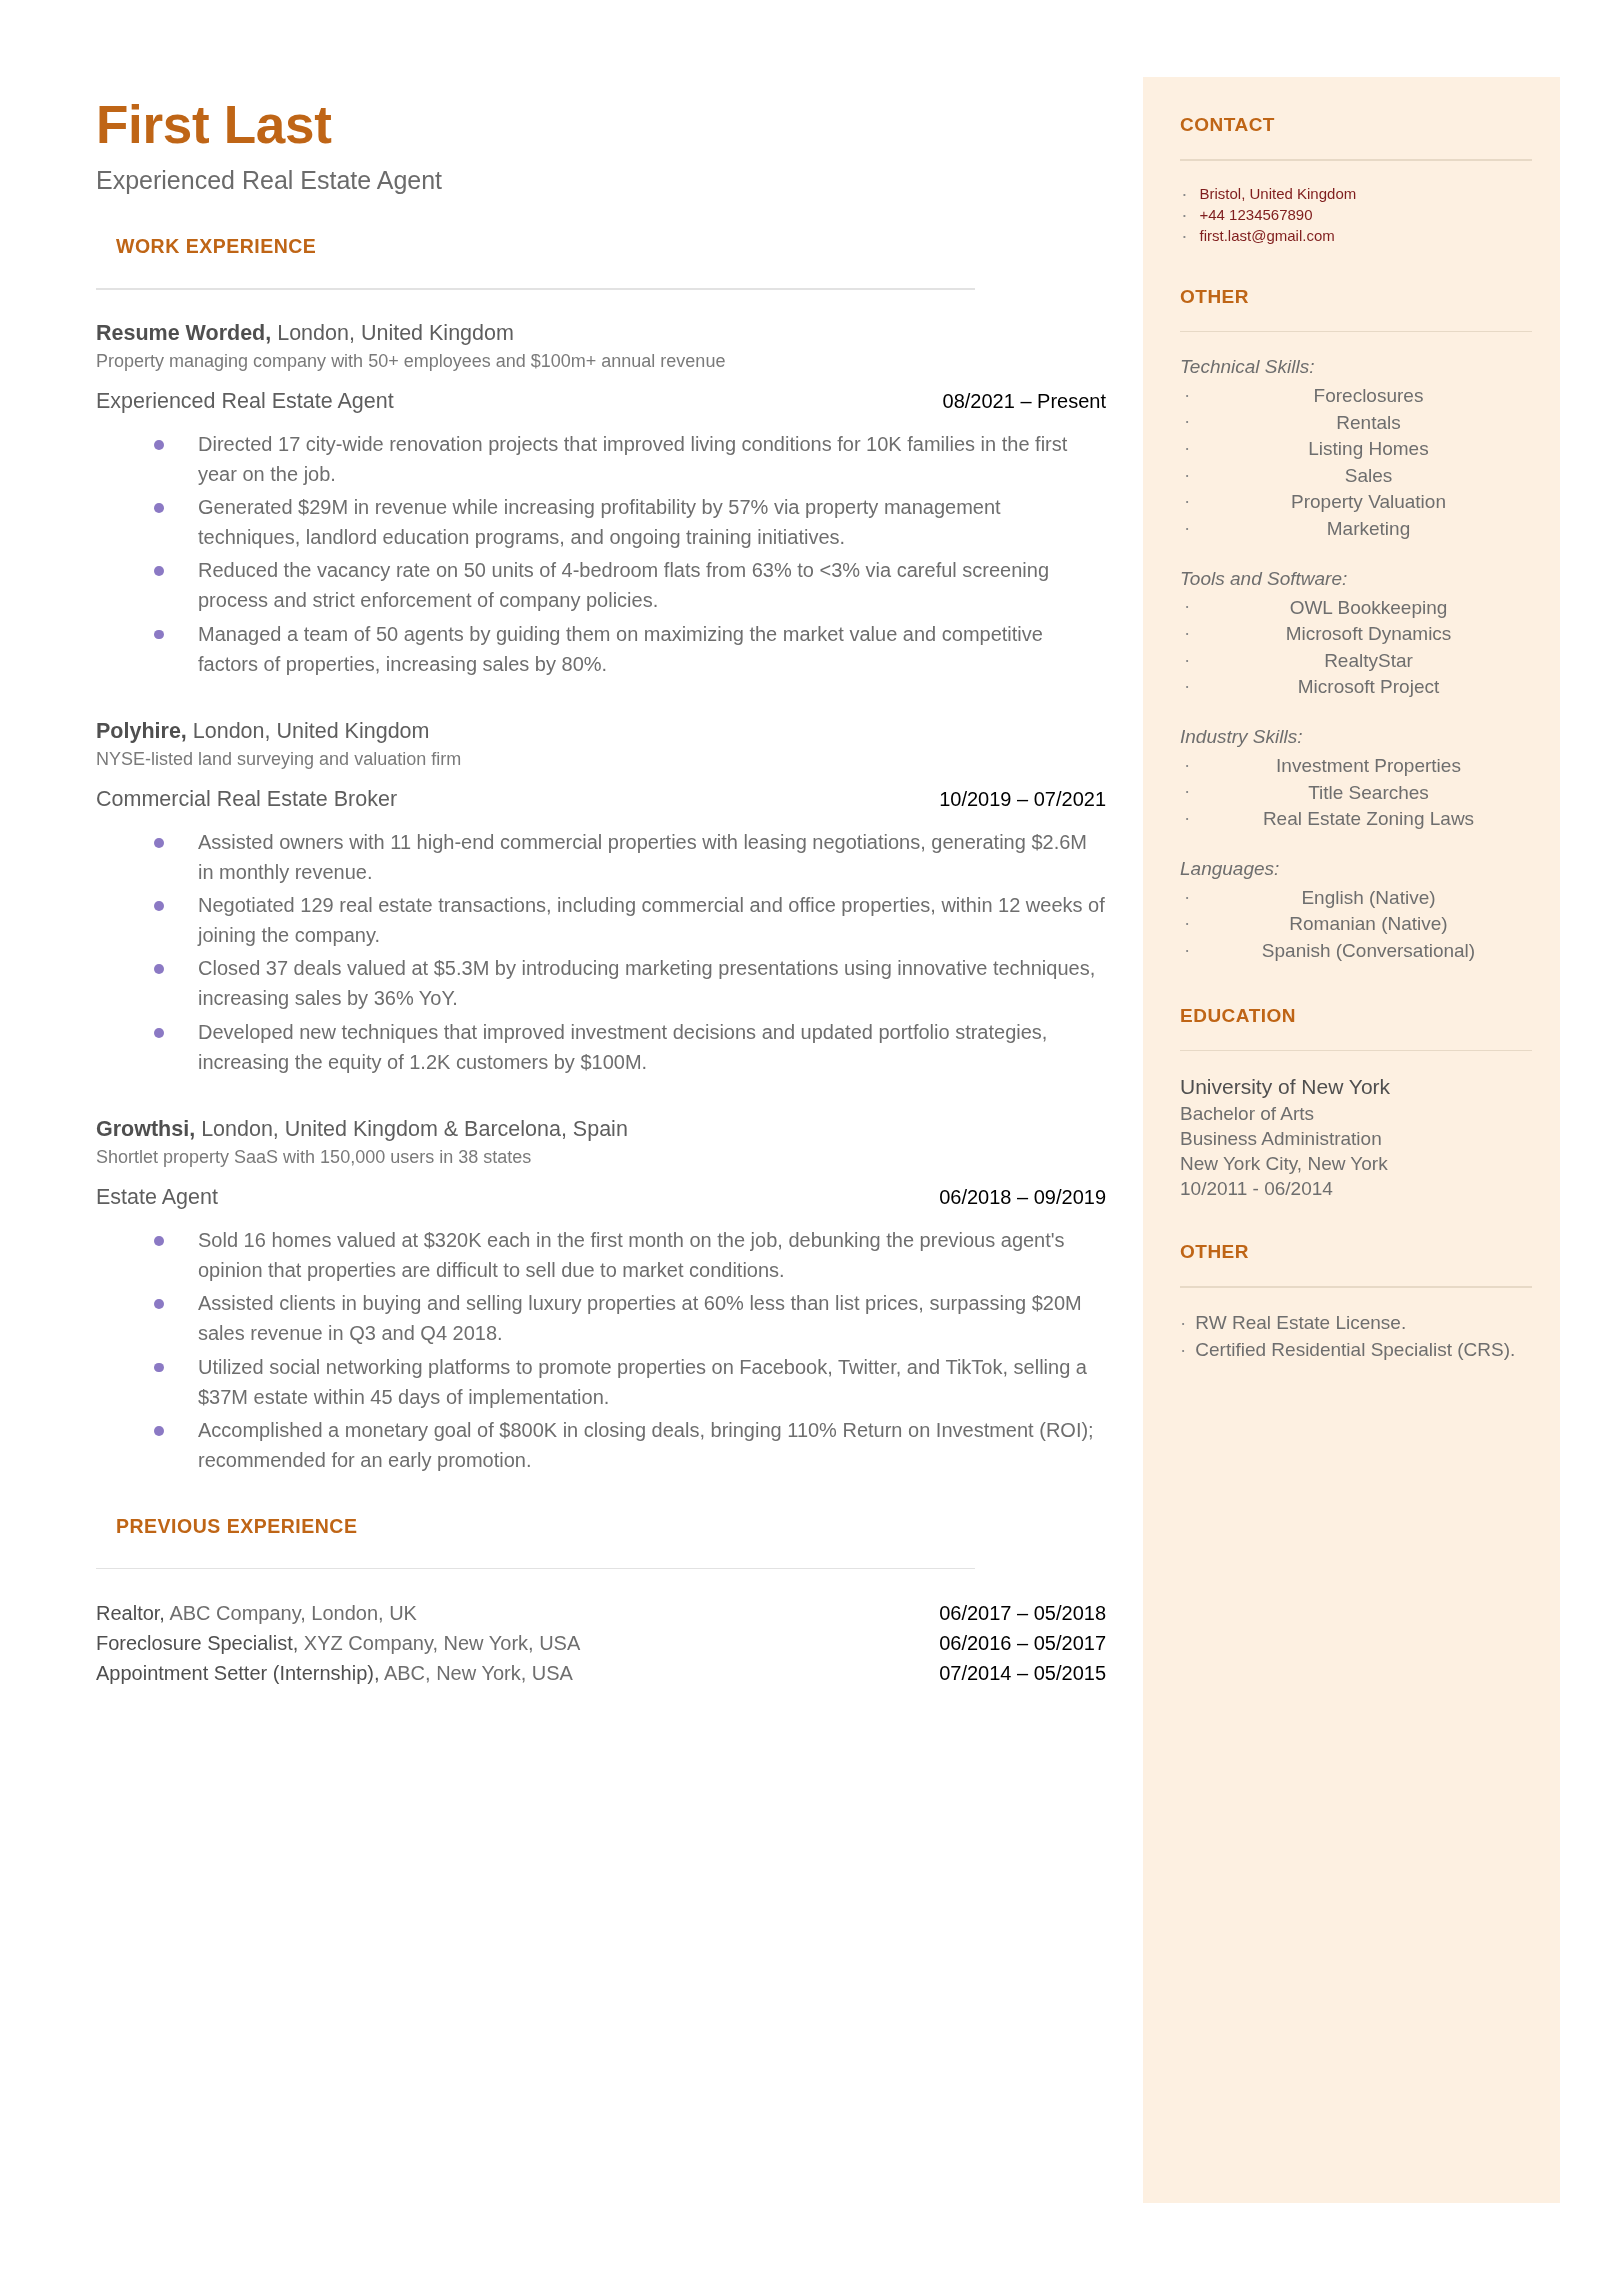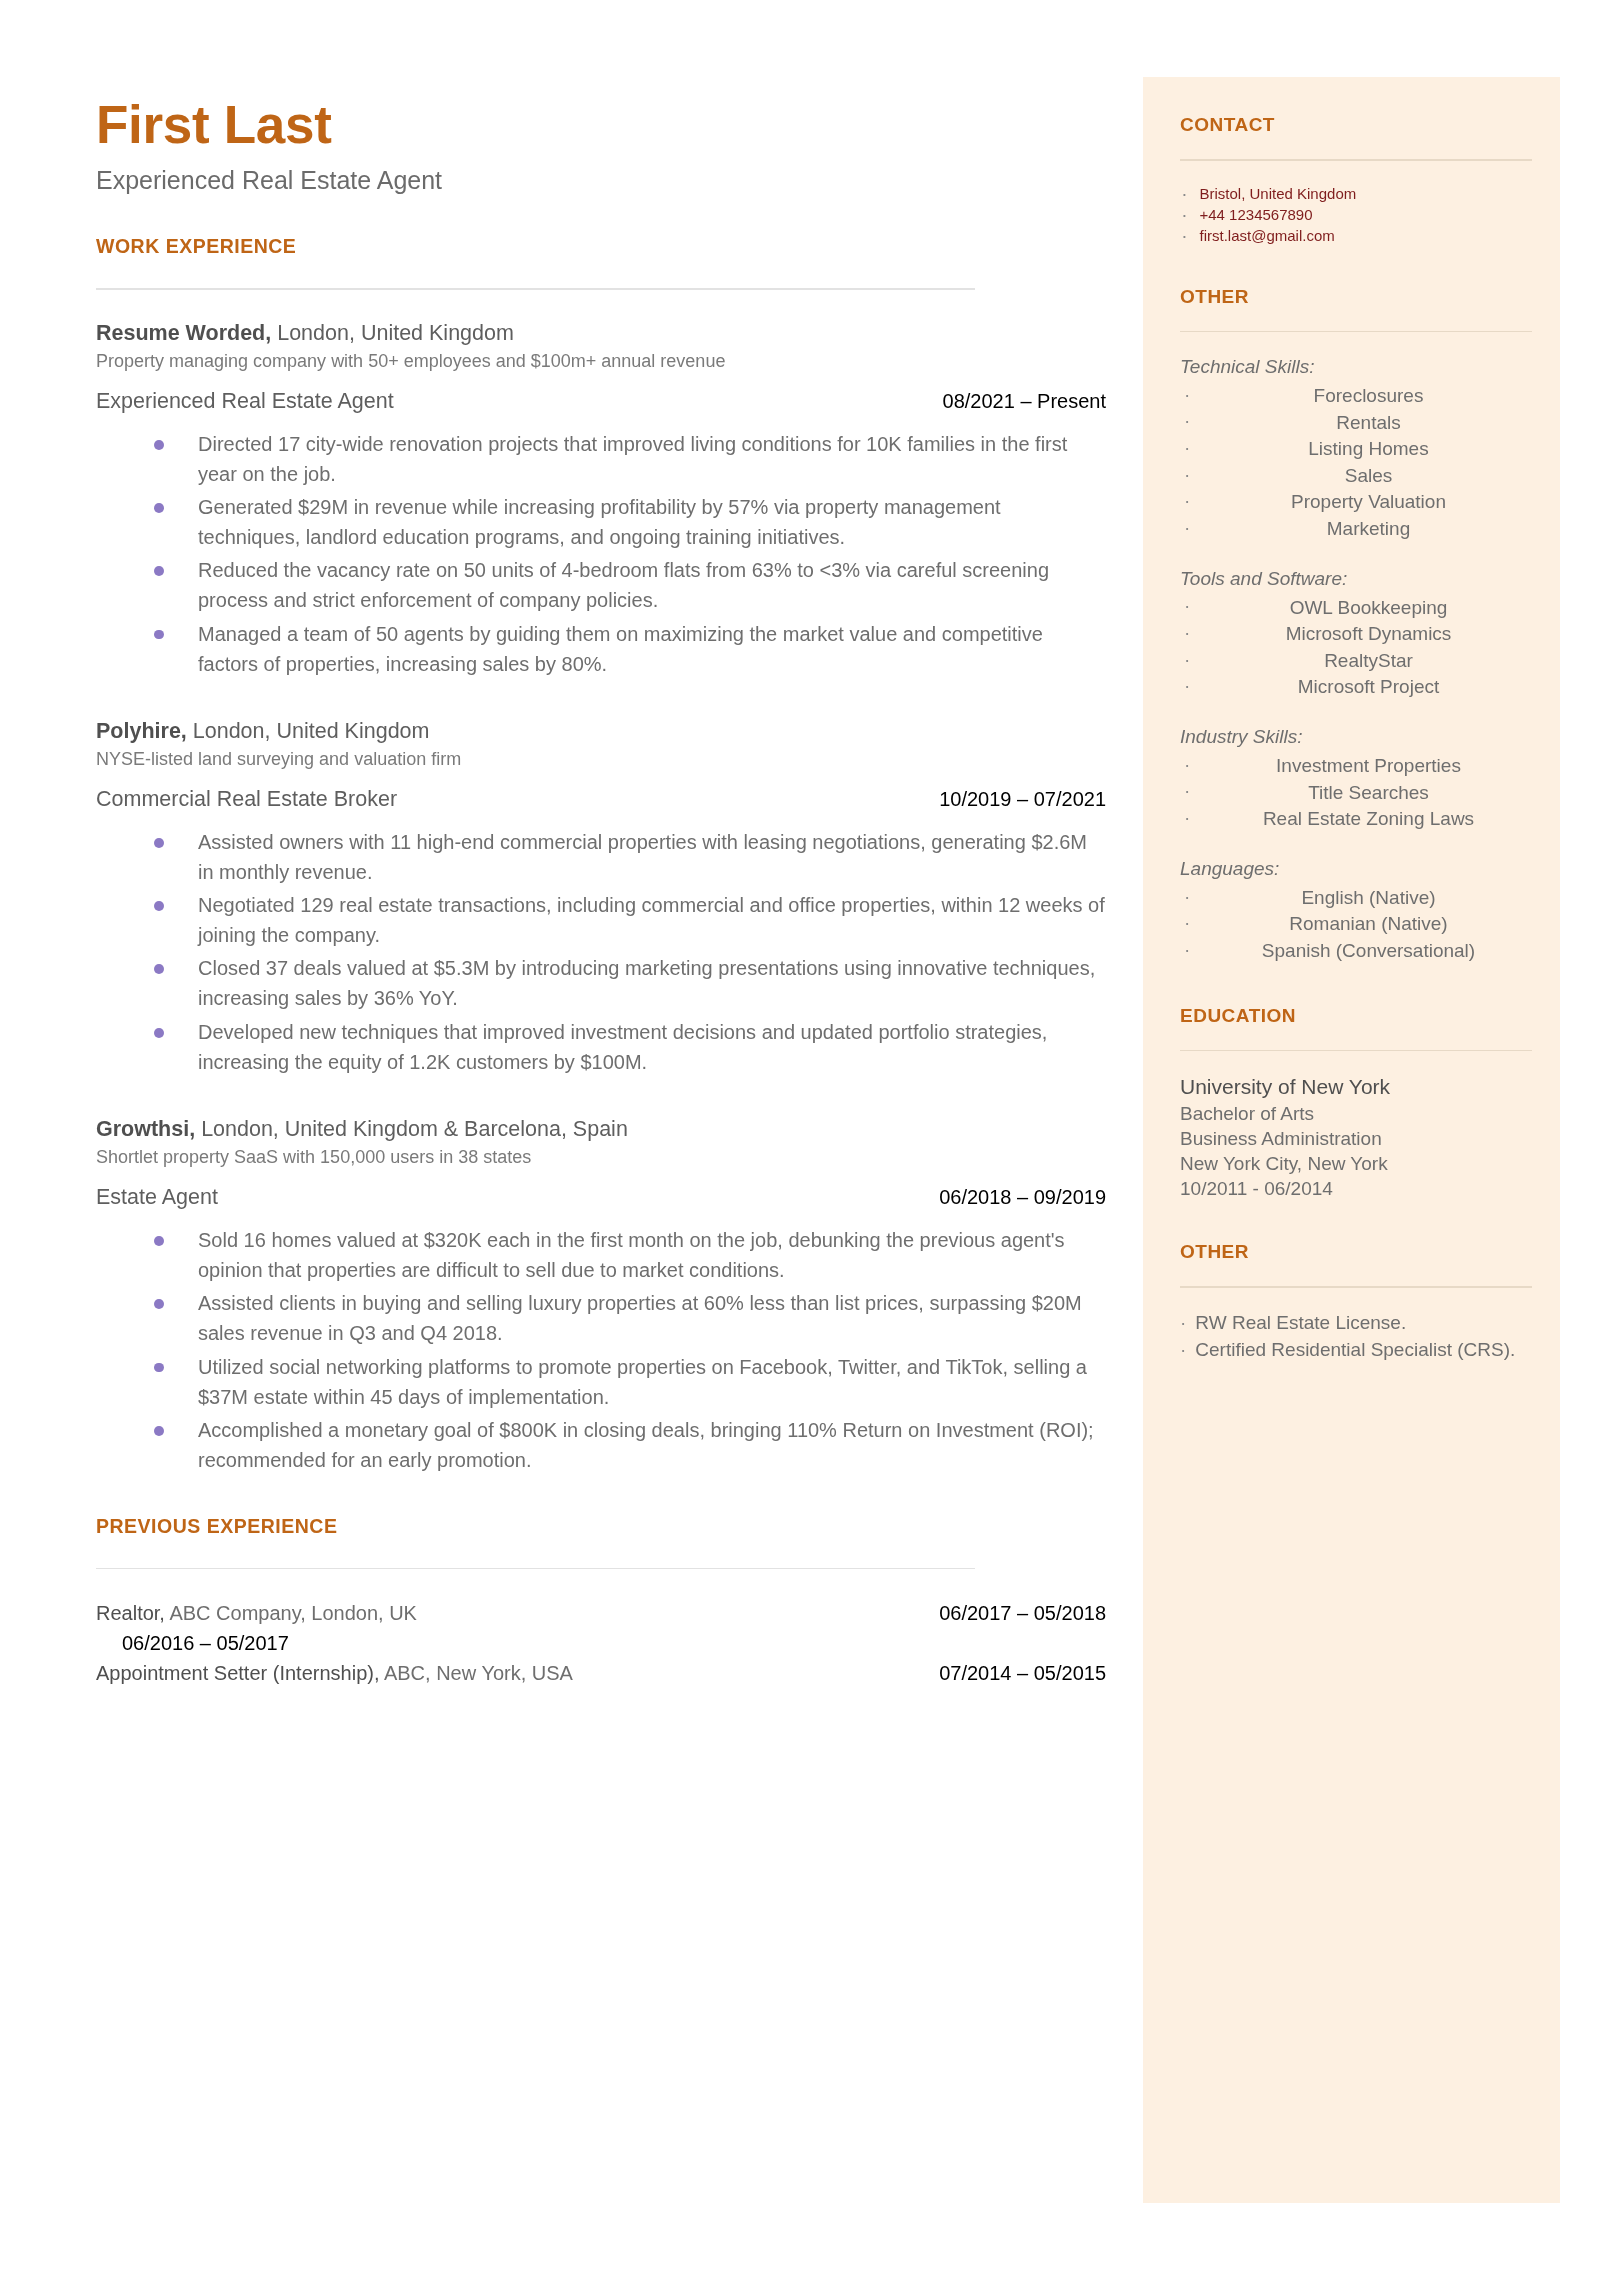--- a/index.html
+++ b/index.html
@@ -47,20 +47,21 @@
     line-height:1.2;
   }
 
   
   .sec-head{
     font-size:19.5px;
     font-weight:bold;
     color:#BF6516;
     letter-spacing:0.5px;
     margin-top:40px;
+    margin-left:20px;
   }
   .sec-rule{
     height:1.3px;
     background:#e2e2e2;
     width:879px;
     margin-top:30px;
   }
 
   
   .job{ margin-top:29px; }
@@ -344,20 +345,21 @@
 
   <div class="sec-head">PREVIOUS EXPERIENCE</div>
   <div class="sec-rule"></div>
 
   <div class="prev-list">
     <div class="prev-row">
       <div><span class="role">Realtor,</span><span> ABC Company, London, UK</span></div>
       <div class="prev-dates">06/2017 – 05/2018</div>
     </div>
     <div class="prev-row">
+      <div><span class="role">Foreclosure Specialist,</span><span> XYZ Company, New York, USA</span></div>
       <div class="prev-dates">06/2016 – 05/2017</div>
     </div>
     <div class="prev-row">
       <div><span class="role">Appointment Setter (Internship),</span><span> ABC, New York, USA</span></div>
       <div class="prev-dates">07/2014 – 05/2015</div>
     </div>
   </div>
 
 </div>
 

